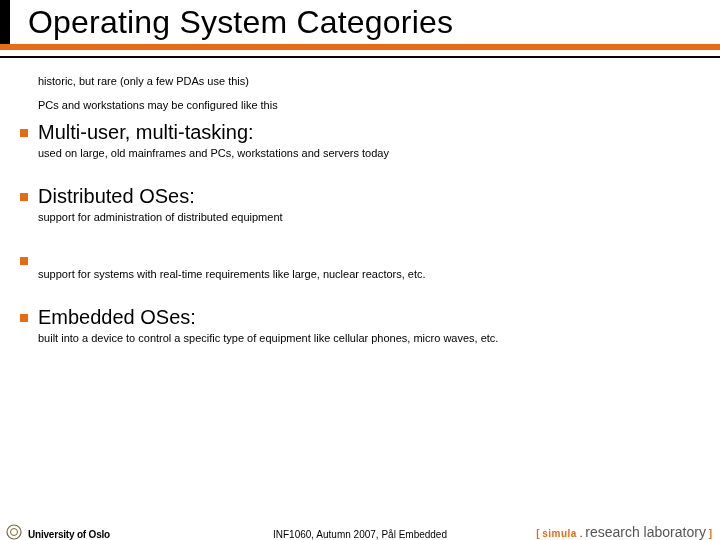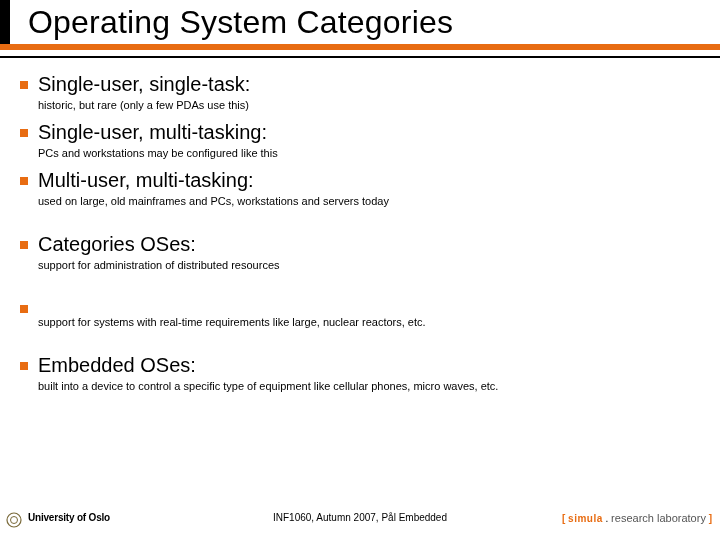--- a/index.html
+++ b/index.html
@@ -83,21 +83,21 @@
     line-height: 18px;
     margin-left: 18px;
   }
   .footer {
     position: absolute;
     left: 0;
     bottom: 0;
     width: 720px;
     height: 28px;
     display: flex;
-    align-items: flex-start;
+    align-items: flex-end;
     font-size: 10px;
   }
   .seal {
     width: 16px;
     height: 16px;
     margin-left: 6px;
     margin-right: 6px;
     flex: 0 0 auto;
   }
   .seal svg { display: block; }
@@ -113,60 +113,52 @@
     font-size: 10px;
   }
   .simula {
     position: absolute;
     right: 8px;
     font-size: 10px;
   }
   .simula .br1 { color: #e86c12; font-weight: bold; }
   .simula .sim { color: #e86c12; font-weight: bold; letter-spacing: 0.5px; }
   .simula .dot { color: #000; }
-  .simula .rl { color: #555; font-size: 11px; }
+  .simula .rl { color: #555; font-size: 14px; }
   .simula .br2 { color: #e86c12; font-weight: bold; }
 </style>
 </head>
 <body>
 
 <div class="slide">
   <div class="title-bar"></div>
   <div class="title-rule"></div>
   <div class="title-underline"></div>
   <div class="title">Operating System Categories</div>
 
   <div class="body">
     <div class="item">
-      <div class="row">
-        <div class="bullet"></div>
-        <div class="term">Single-user, single-task:</div>
-      </div>
       <div class="desc">historic, but rare (only a few PDAs use this)</div>
     </div>
     <div class="item">
-      <div class="row">
-        <div class="bullet"></div>
-        <div class="term">Single-user, multi-tasking:</div>
-      </div>
       <div class="desc">PCs and workstations may be configured like this</div>
     </div>
     <div class="item">
       <div class="row">
         <div class="bullet"></div>
         <div class="term">Multi-user, multi-tasking:</div>
       </div>
       <div class="desc">used on large, old mainframes and PCs, workstations and servers today</div>
     </div>
     <div class="item gap">
       <div class="row">
         <div class="bullet"></div>
-        <div class="term">Categories OSes:</div>
+        <div class="term">Distributed OSes:</div>
       </div>
-      <div class="desc">support for administration of distributed resources</div>
+      <div class="desc">support for administration of distributed equipment</div>
     </div>
     <div class="item gap">
       <div class="row">
         <div class="bullet"></div>
       </div>
       <div class="desc">support for systems with real-time requirements like large, nuclear reactors, etc.</div>
     </div>
     <div class="item gap">
       <div class="row">
         <div class="bullet"></div>

